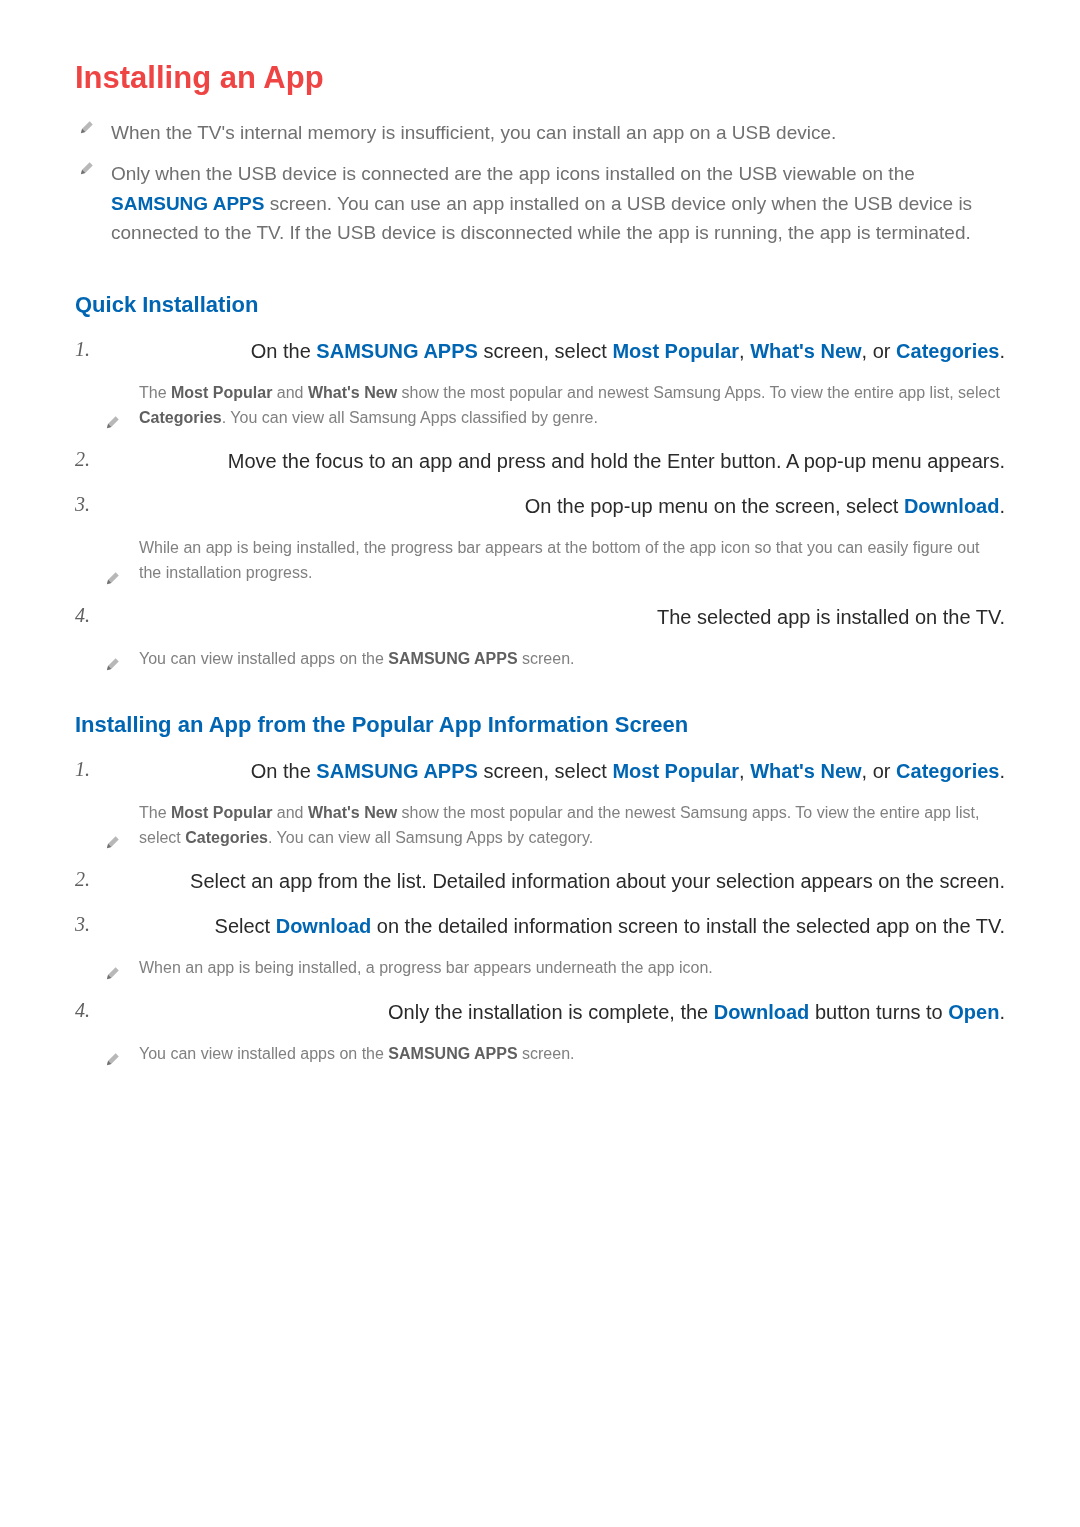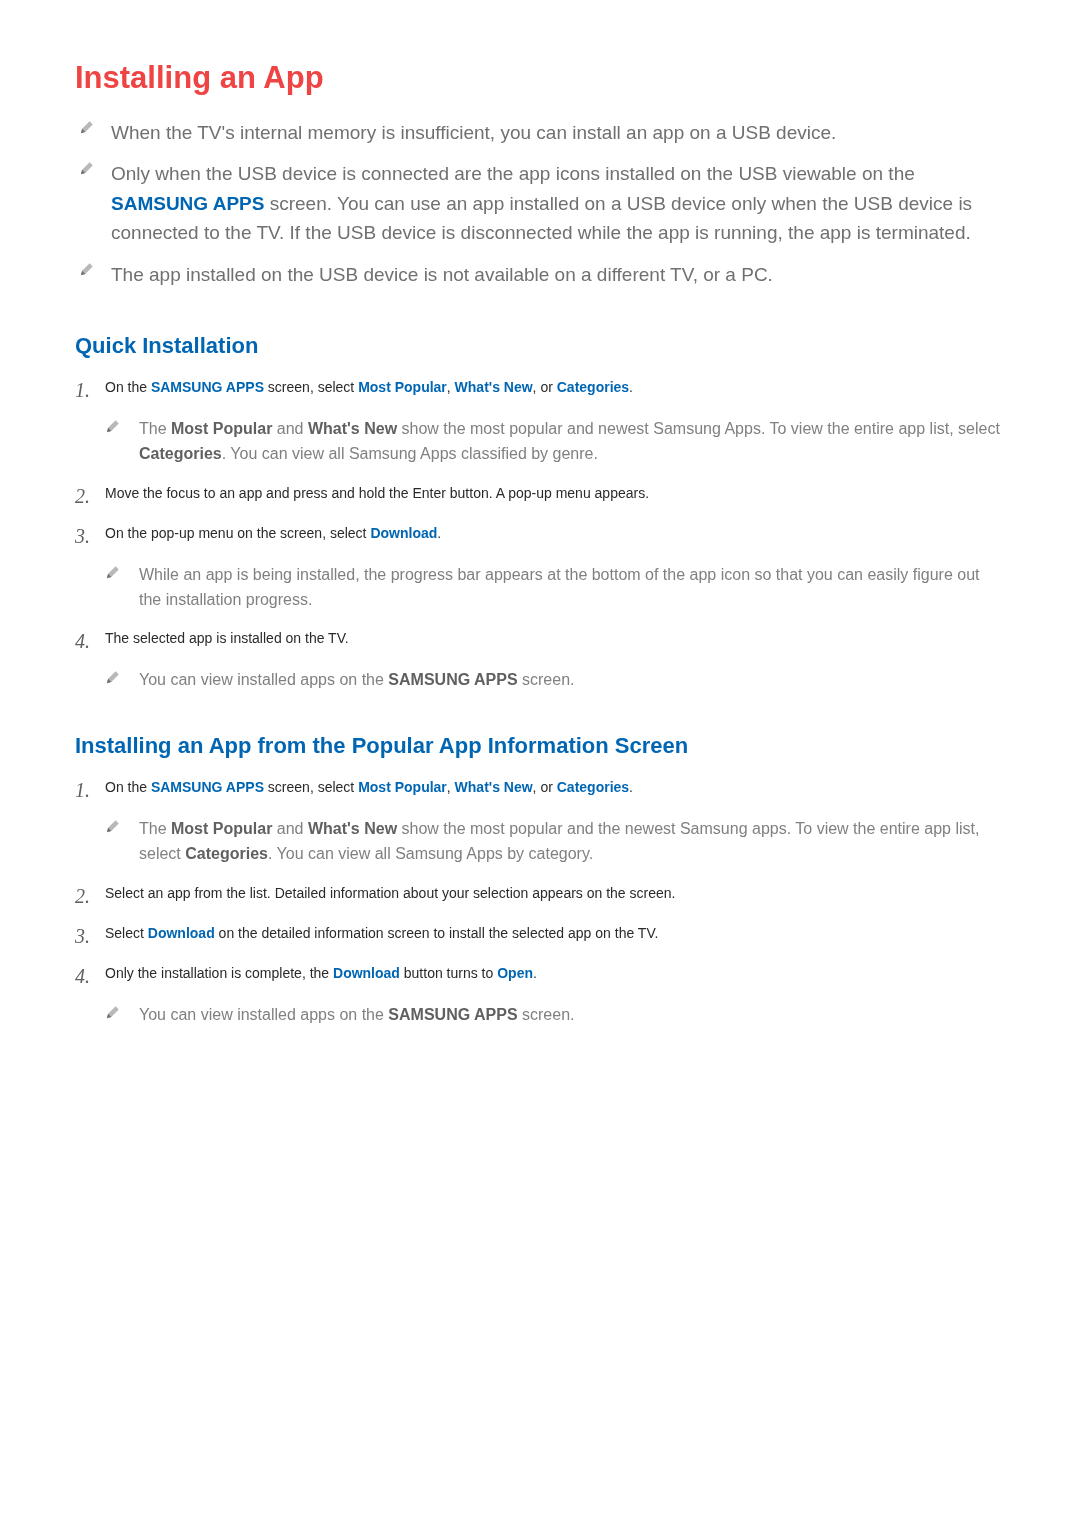--- a/index.html
+++ b/index.html
@@ -58,27 +58,28 @@
       flex-shrink: 0;
       width: 30px;
       font-family: Georgia, 'Times New Roman', serif;
       font-style: italic;
       font-size: 20px;
       color: #606060;
       line-height: 1.3;
     }
     .step-body {
       flex: 1;
-      font-size: 14px;
+      font-size: 20px;
       color: #2a2a2a;
       line-height: 1.55;
+      text-align: right;
     }
     .sub-note-row {
       display: flex;
-      align-items: flex-start;
+      align-items: flex-end;
       margin-left: 30px;
       margin-top: 10px;
       margin-bottom: 16px;
     }
     .sub-note-icon {
       flex-shrink: 0;
       width: 18px;
       margin-right: 16px;
       margin-top: 2px;
     }
@@ -116,29 +117,20 @@
     </div>
     <div class="note-row">
       <div class="note-icon">
         <svg class="pencil" width="15" height="15" viewBox="0 0 24 24">
           <path d="M3 21 L5 14 L17 2 L22 7 L10 19 Z" fill="#b8b8b8"></path>
           <path d="M3 21 L5 14 L10 19 Z" fill="#707070"></path>
         </svg>
       </div>
       <div class="note-text"><span>Only when the USB device is connected are the app icons installed on the USB viewable on the </span><span class="hl">SAMSUNG APPS</span><span> screen. You can use an app installed on a USB device only when the USB device is connected to the TV. If the USB device is disconnected while the app is running, the app is terminated.</span></div>
     </div>
-    <div class="note-row">
-      <div class="note-icon">
-        <svg class="pencil" width="15" height="15" viewBox="0 0 24 24">
-          <path d="M3 21 L5 14 L17 2 L22 7 L10 19 Z" fill="#b8b8b8"></path>
-          <path d="M3 21 L5 14 L10 19 Z" fill="#707070"></path>
-        </svg>
-      </div>
-      <div class="note-text"><span>The app installed on the USB device is not available on a different TV, or a PC.</span></div>
-    </div>
   </div>
 
 <div id="sections">
     <div class="section">
       <h2 class="sub-title">Quick Installation</h2>
       <div class="step-row">
         <div class="step-num">1.</div>
         <div class="step-body"><span>On the </span><span class="hl">SAMSUNG APPS</span><span> screen, select </span><span class="hl">Most Popular</span><span>, </span><span class="hl">What's New</span><span>, or </span><span class="hl">Categories</span><span>.</span></div>
       </div>
       <div class="sub-note-row">
@@ -197,20 +189,29 @@
         <div class="sub-note-text"><span>The </span><span class="hl-g">Most Popular</span><span> and </span><span class="hl-g">What's New</span><span> show the most popular and the newest Samsung apps. To view the entire app list, select </span><span class="hl-g">Categories</span><span>. You can view all Samsung Apps by category.</span></div>
       </div>
       <div class="step-row">
         <div class="step-num">2.</div>
         <div class="step-body"><span>Select an app from the list. Detailed information about your selection appears on the screen.</span></div>
       </div>
       <div class="step-row">
         <div class="step-num">3.</div>
         <div class="step-body"><span>Select </span><span class="hl">Download</span><span> on the detailed information screen to install the selected app on the TV.</span></div>
       </div>
+      <div class="sub-note-row">
+        <div class="sub-note-icon">
+          <svg class="pencil" width="15" height="15" viewBox="0 0 24 24">
+            <path d="M3 21 L5 14 L17 2 L22 7 L10 19 Z" fill="#b8b8b8"></path>
+            <path d="M3 21 L5 14 L10 19 Z" fill="#707070"></path>
+          </svg>
+        </div>
+        <div class="sub-note-text"><span>When an app is being installed, a progress bar appears underneath the app icon.</span></div>
+      </div>
       <div class="step-row">
         <div class="step-num">4.</div>
         <div class="step-body"><span>Only the installation is complete, the </span><span class="hl">Download</span><span> button turns to </span><span class="hl">Open</span><span>.</span></div>
       </div>
       <div class="sub-note-row">
         <div class="sub-note-icon">
           <svg class="pencil" width="15" height="15" viewBox="0 0 24 24">
             <path d="M3 21 L5 14 L17 2 L22 7 L10 19 Z" fill="#b8b8b8"></path>
             <path d="M3 21 L5 14 L10 19 Z" fill="#707070"></path>
           </svg>

